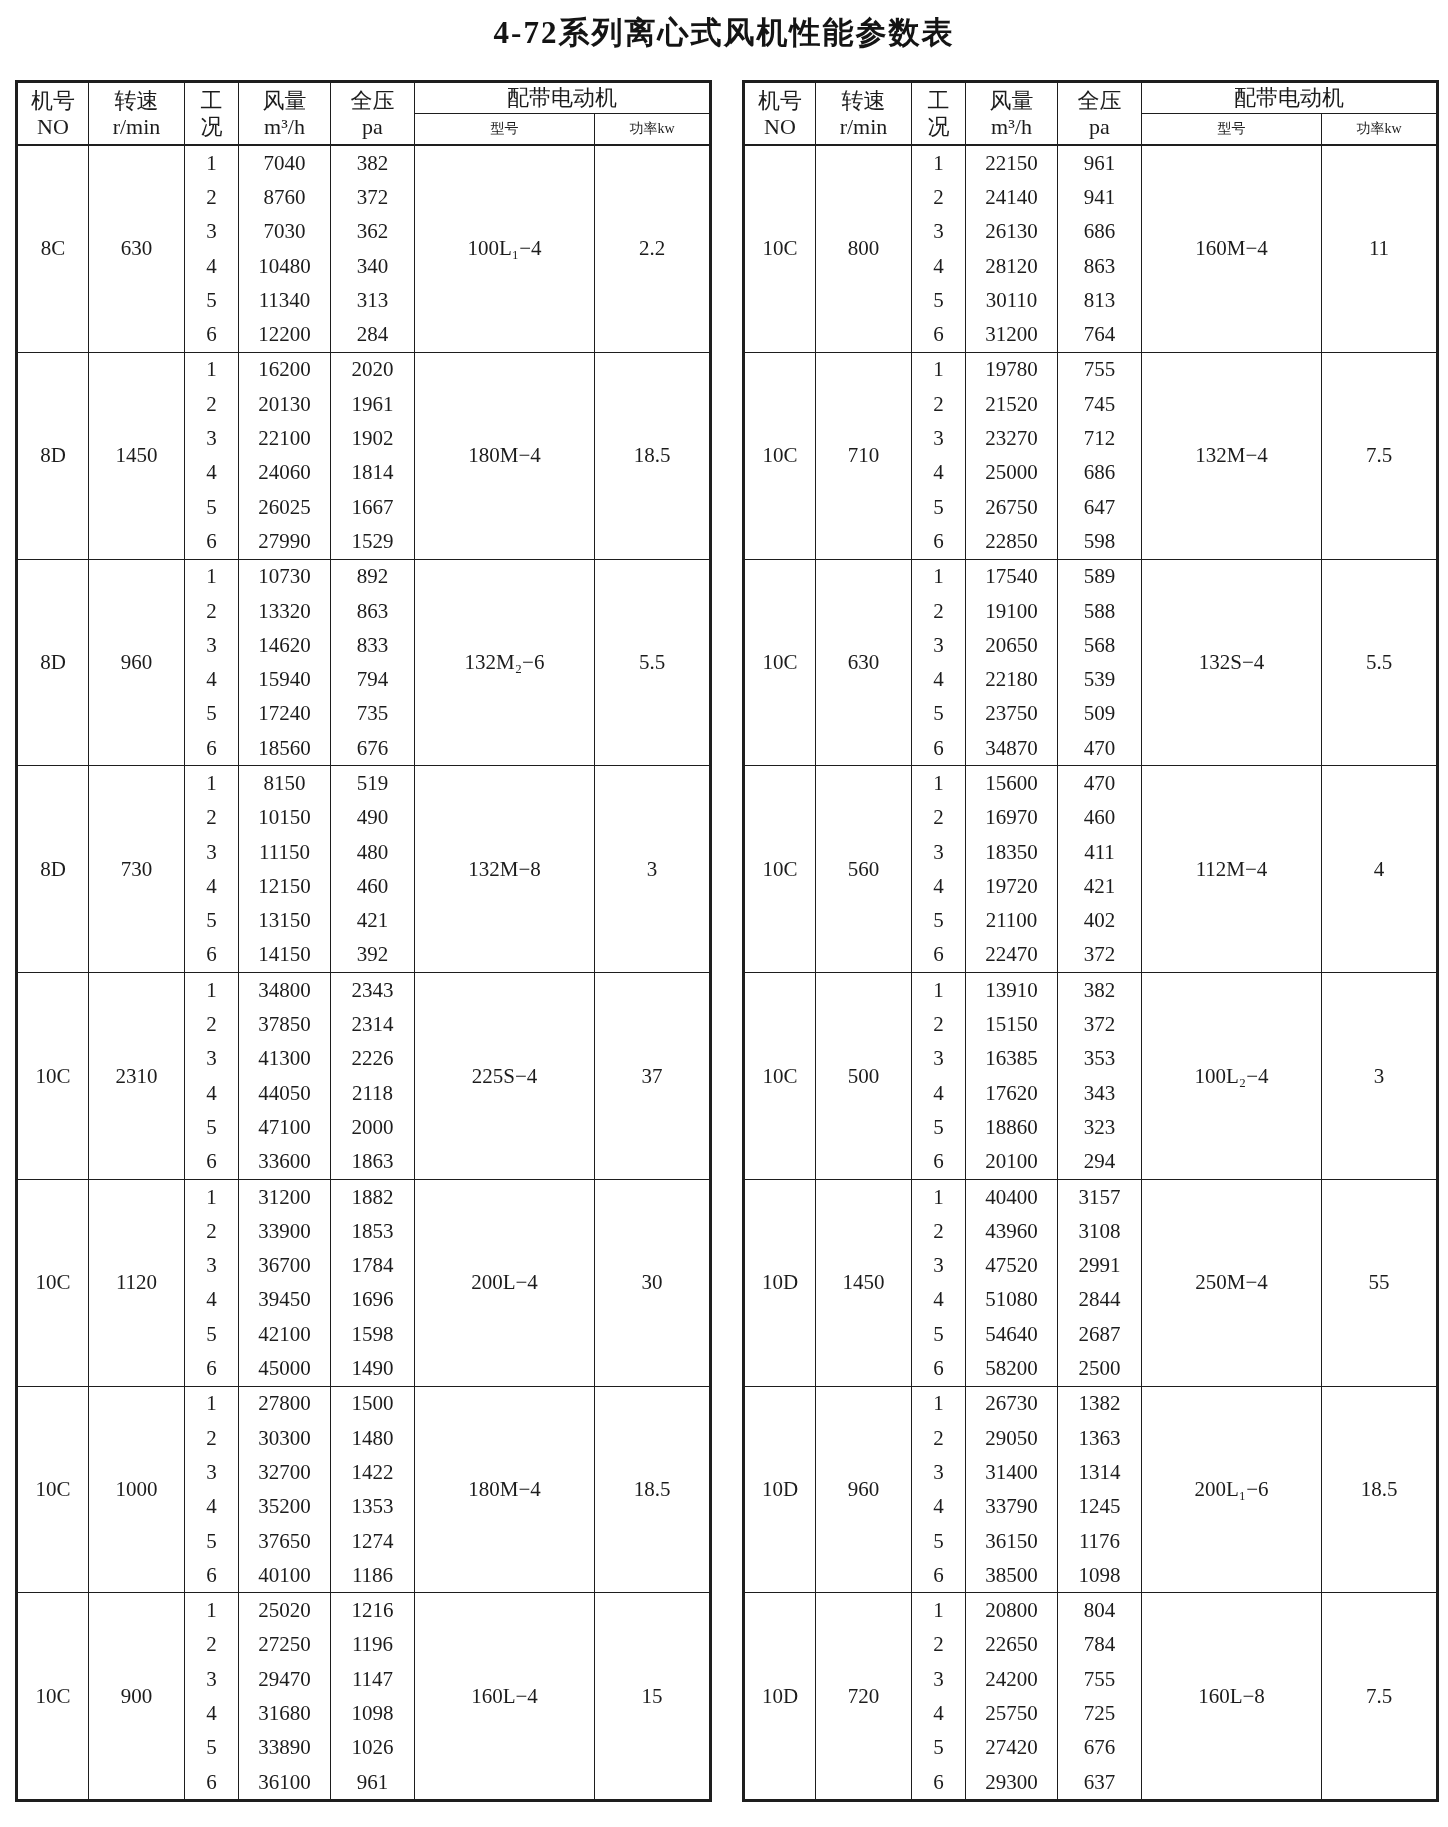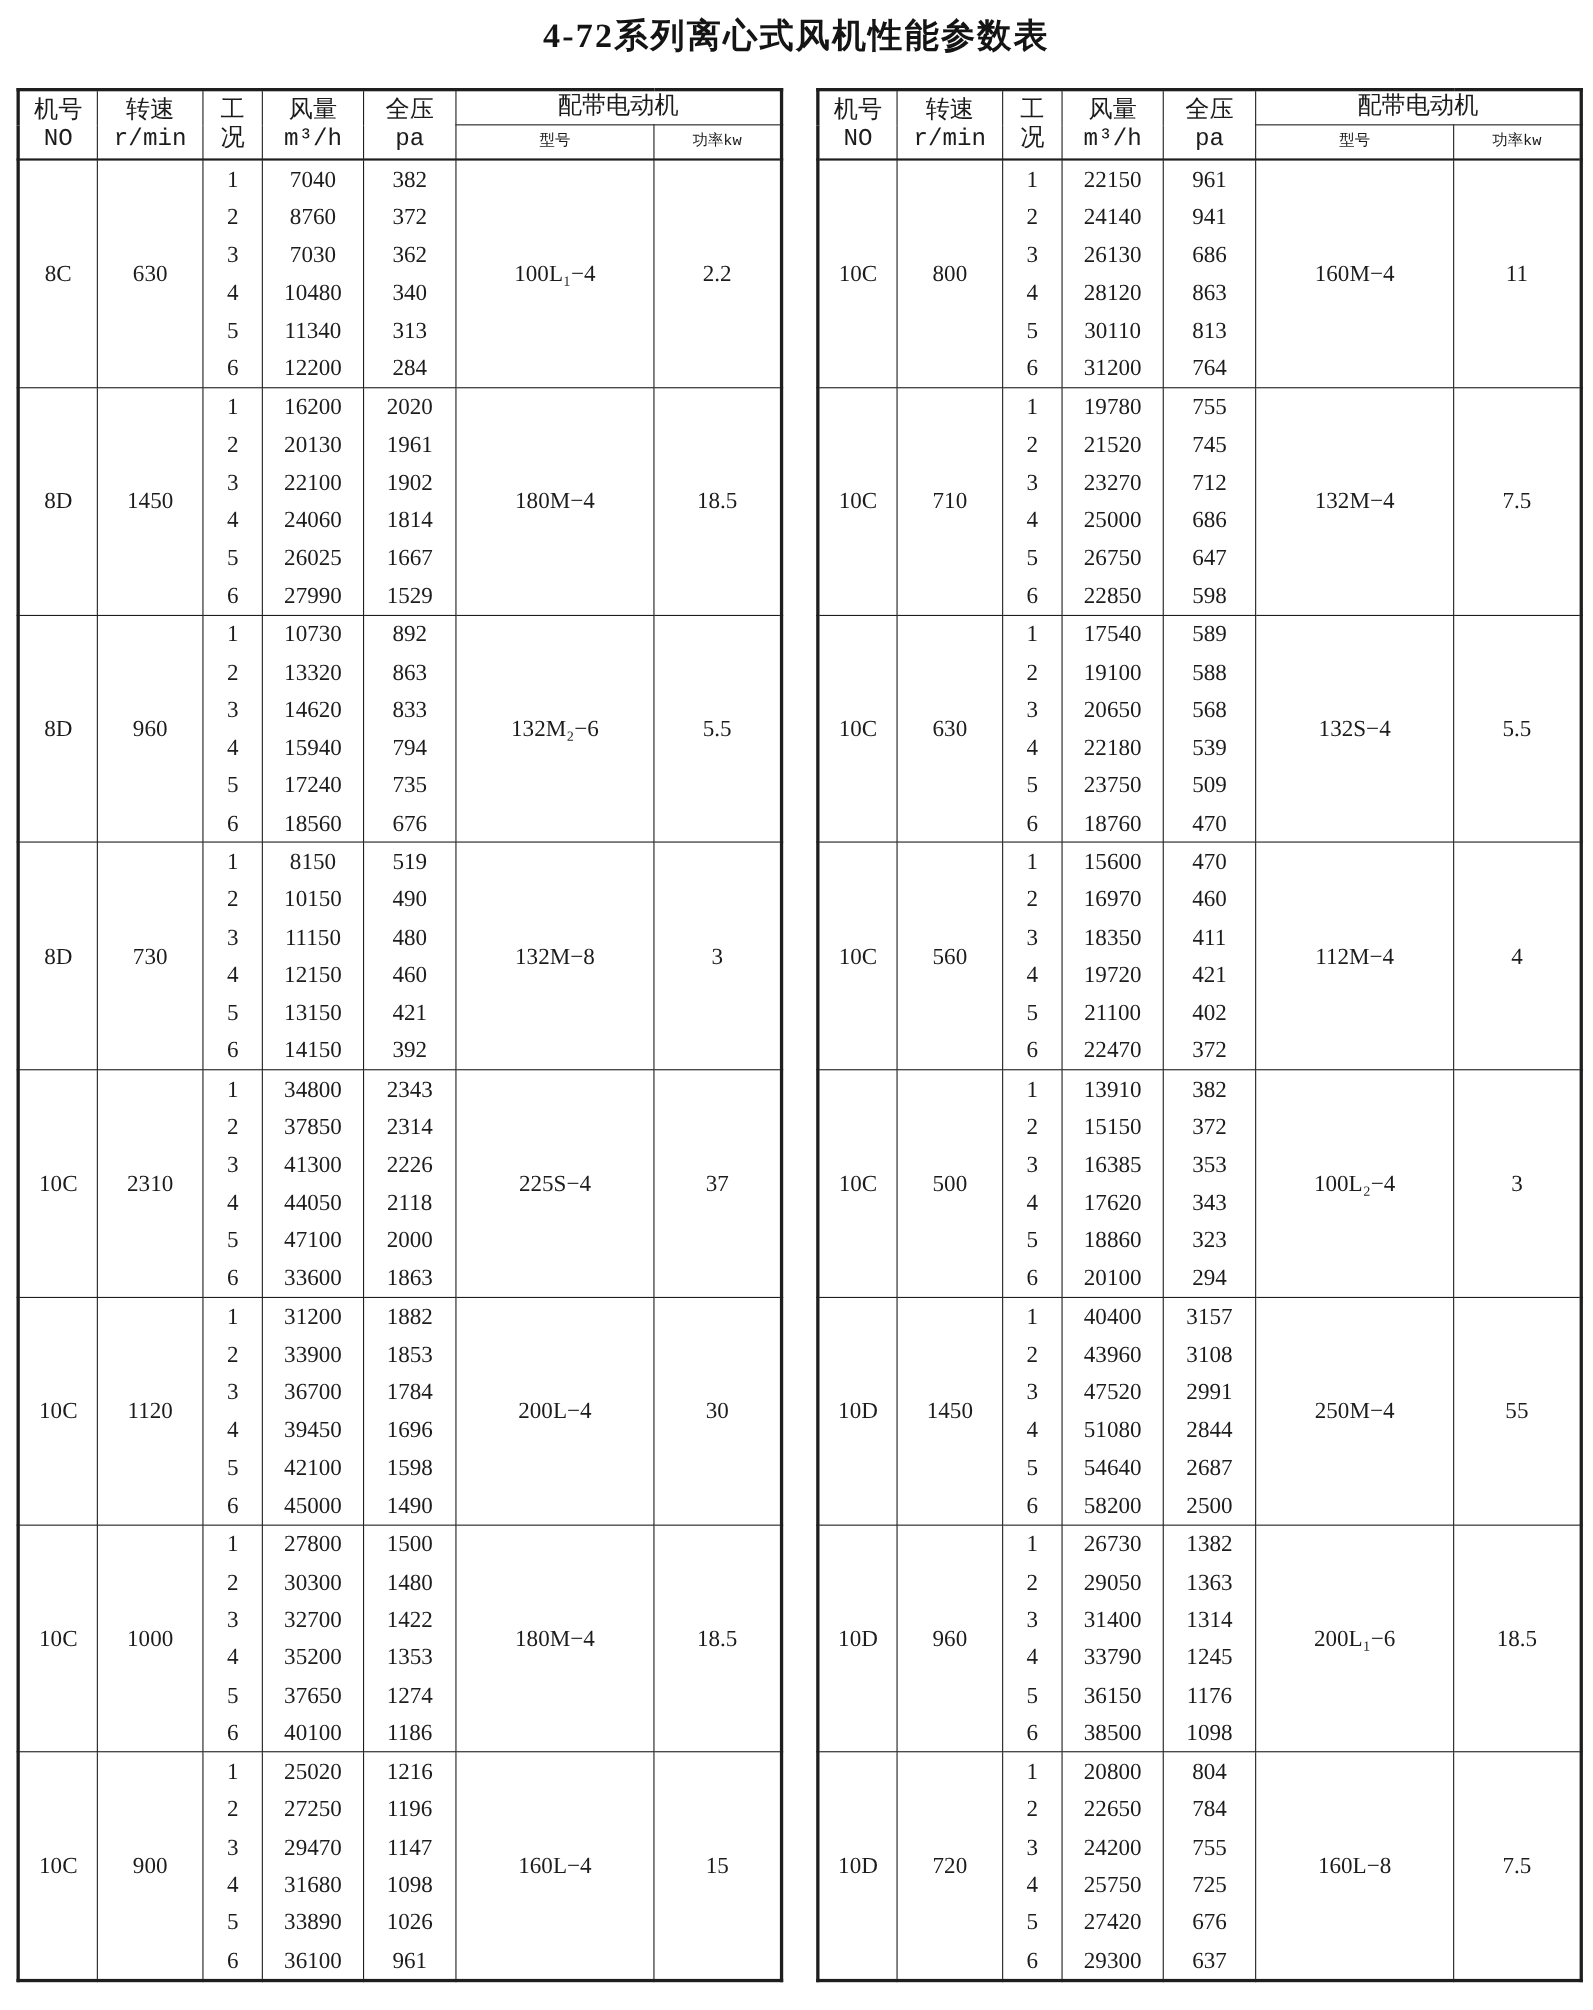--- a/index.html
+++ b/index.html
@@ -34,21 +34,20 @@
     border:1px solid #1e1e1e;
     text-align:center;
     vertical-align:middle;
     padding:0;
     font-weight:normal;
   }
   .fan-table thead th {
     font-size:22px;
     line-height:26px;
     padding:2px 0;
-    font-family:Liberation Mono, monospace;
   }
   .fan-table thead { border-bottom:2px solid #1e1e1e; }
   .fan-table thead tr.sub th { font-size:14px; }
   .fan-table td { font-size:21px; }
   td.stack { vertical-align:top; }
   td.stack .v {
     height:34.3px;
     display:flex;
     align-items:center;
     justify-content:center;
@@ -463,21 +462,21 @@
             <div class="v">4</div>
             <div class="v">5</div>
             <div class="v">6</div>
           </td>
           <td class="stack">
             <div class="v">17540</div>
             <div class="v">19100</div>
             <div class="v">20650</div>
             <div class="v">22180</div>
             <div class="v">23750</div>
-            <div class="v">18760</div>
+            <div class="v">34870</div>
           </td>
           <td class="stack">
             <div class="v">589</div>
             <div class="v">588</div>
             <div class="v">568</div>
             <div class="v">539</div>
             <div class="v">509</div>
             <div class="v">470</div>
           </td>
           <td class="motor">132S−4</td>

